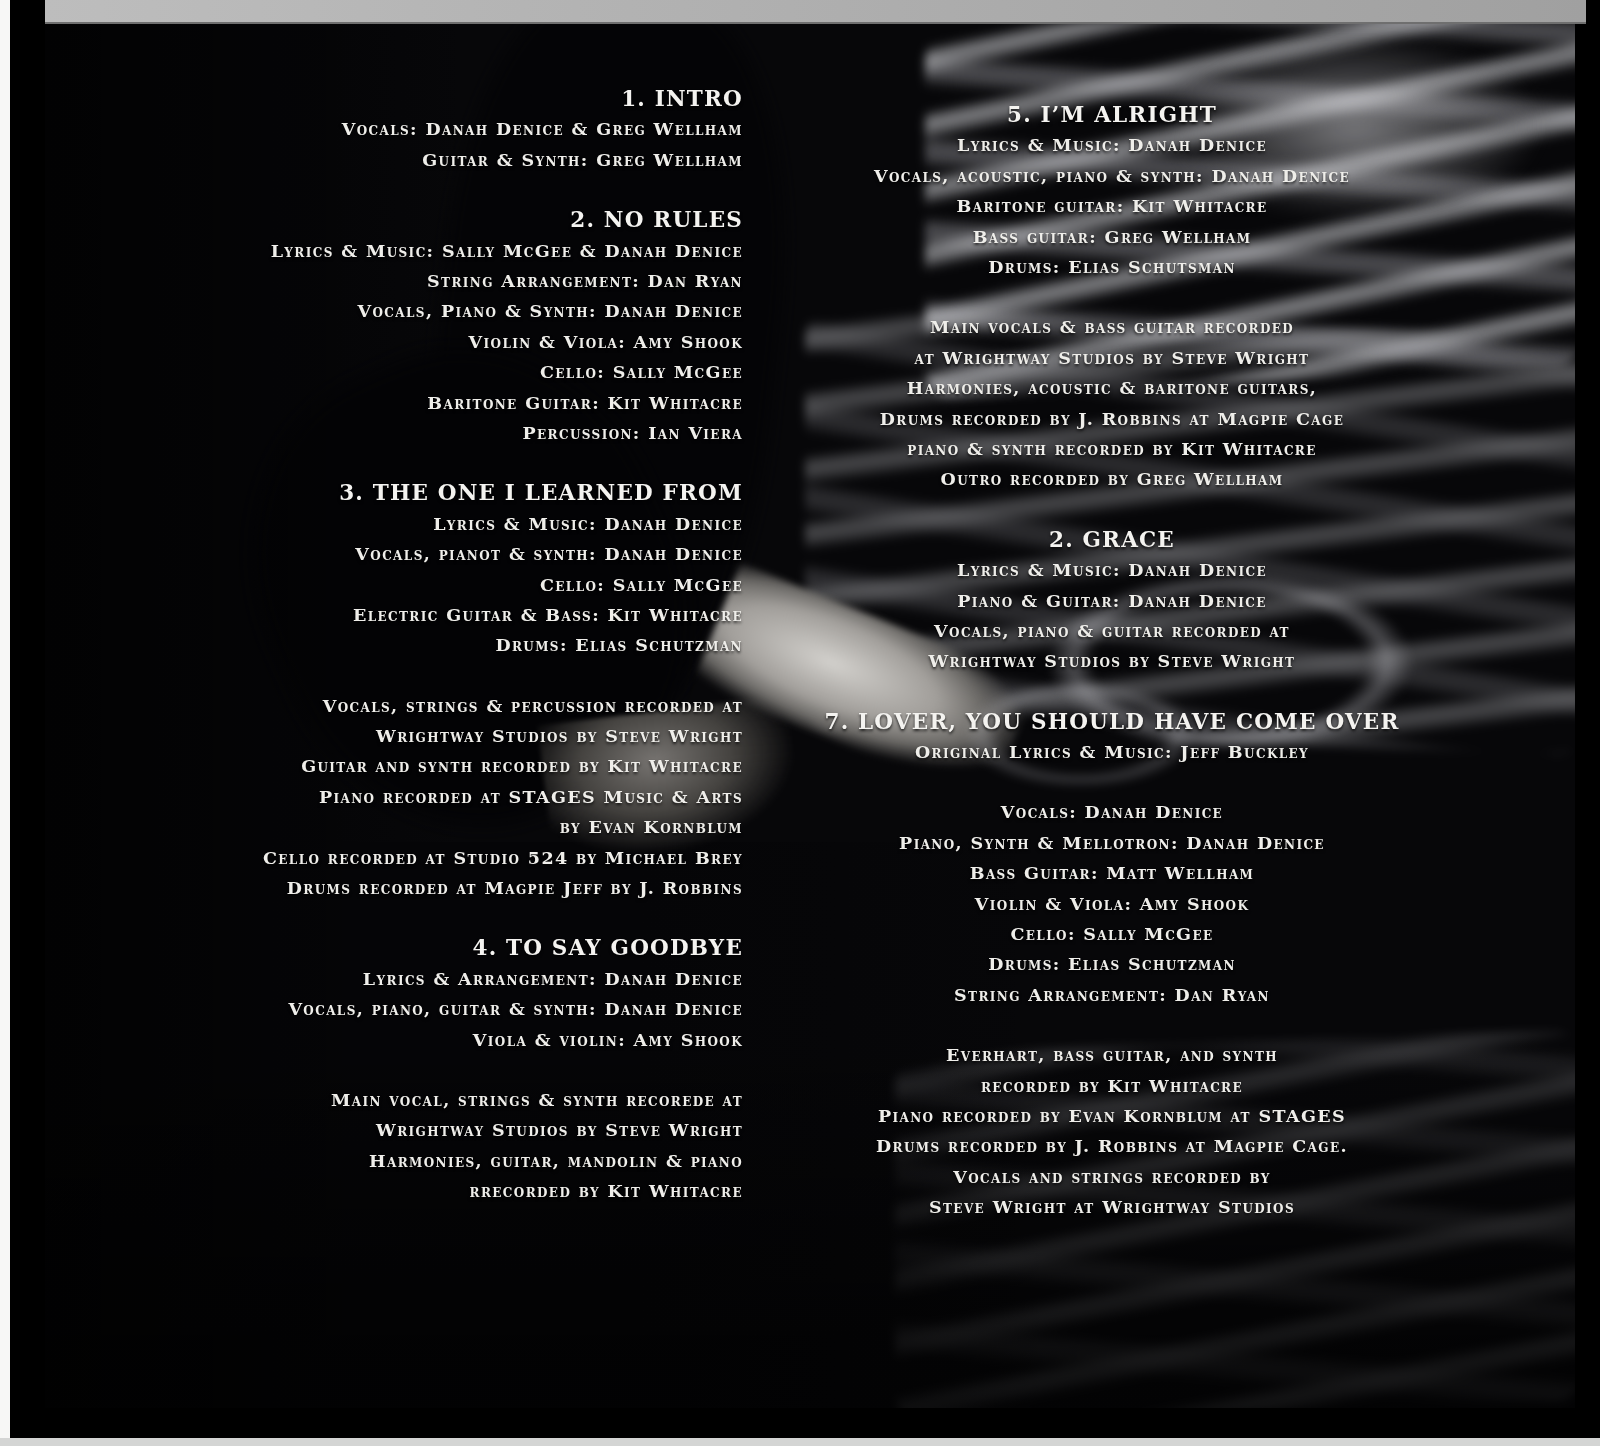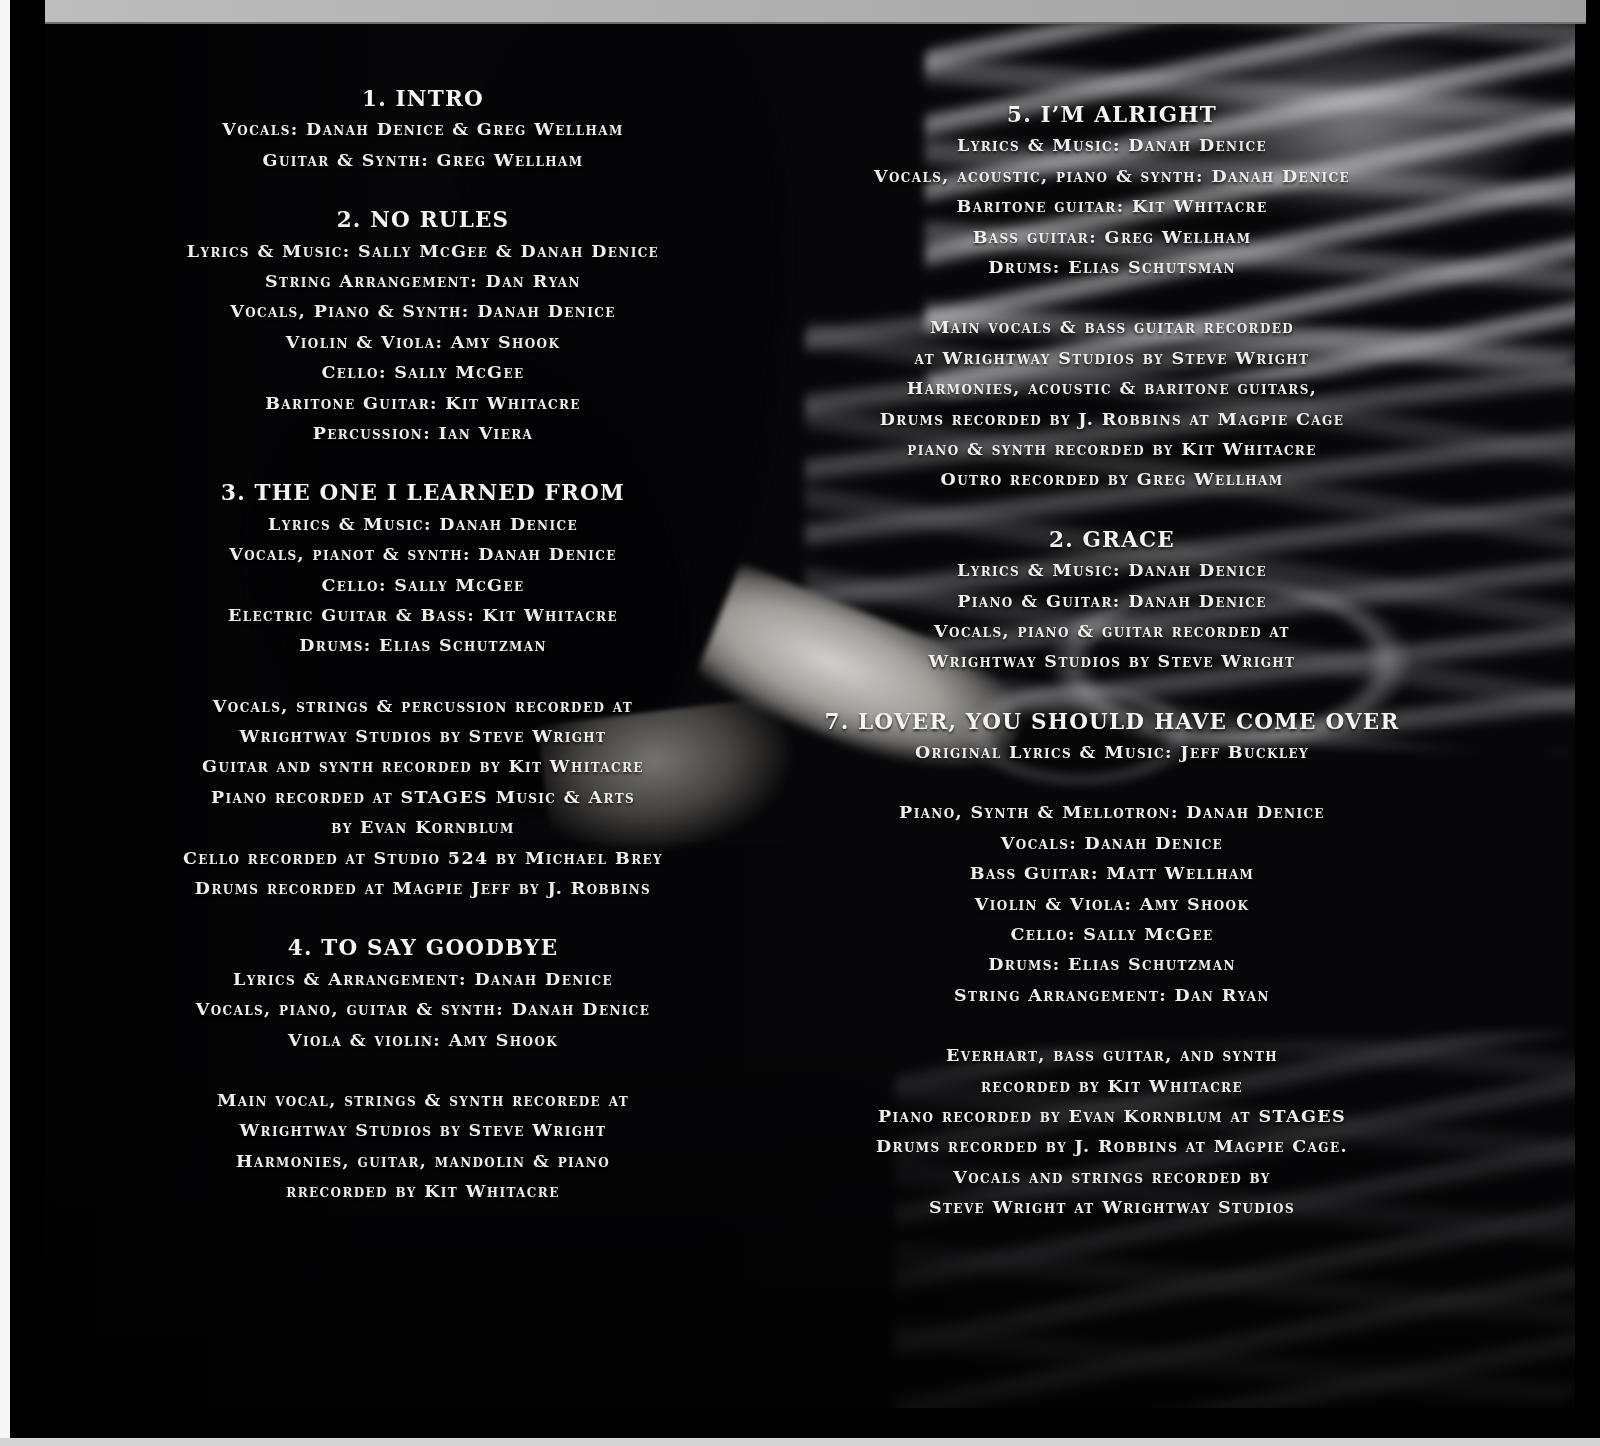--- a/index.html
+++ b/index.html
@@ -47,21 +47,21 @@
     background:radial-gradient(ellipse at 50% 50%, rgba(0,0,0,0) 50%, rgba(198,198,204,.55) 60%, rgba(0,0,0,0) 72%);}
   .vignette{left:0;top:0;width:100%;height:100%;z-index:4;
     background:
       linear-gradient(to bottom, rgba(0,0,0,0) 72%, rgba(0,0,0,.55) 97%),
       linear-gradient(to right, rgba(0,0,0,.6) 0%, rgba(0,0,0,0) 22%),
       radial-gradient(140% 120% at 42% 45%, rgba(0,0,0,0) 62%, rgba(0,0,0,.5) 100%);}
   
   .col{position:absolute;z-index:10;color:#efeeea;font-weight:700;
     font-variant:small-caps;letter-spacing:1.4px;font-size:17.5px;line-height:30.4px;
     text-shadow:0 2px 3px rgba(0,0,0,.75);white-space:nowrap;}
-  .col-left{left:103px;top:84px;width:640px;text-align:center;}
+  .col-left{left:103px;top:84px;width:640px;text-align:right;}
   .col-right{right:158px;top:100px;width:660px;text-align:center;}
   .track{margin:0 0 30px 0;}
   .track:last-child{margin-bottom:0;}
   .track-title{margin:0;font-size:21.5px;line-height:30.4px;letter-spacing:1.2px;
     font-variant:normal;color:#f4f3f0;font-weight:700;}
   .para{margin:0 0 30px 0;}
   .para:last-child{margin-bottom:0;}
   .line{height:30.4px;}
 </style>
 </head>
@@ -177,22 +177,22 @@
       <div class="line">Wrightway Studios by Steve Wright</div>
     </div>
   </section>
 
   <section class="track">
     <h2 class="track-title">7. LOVER, YOU SHOULD HAVE COME OVER</h2>
     <div class="para">
       <div class="line">Original Lyrics &amp; Music: Jeff Buckley</div>
     </div>
     <div class="para">
+      <div class="line">Vocals: Danah Denice</div>
       <div class="line">Piano, Synth &amp; Mellotron: Danah Denice</div>
-      <div class="line">Vocals: Danah Denice</div>
       <div class="line">Bass Guitar: Matt Wellham</div>
       <div class="line">Violin &amp; Viola: Amy Shook</div>
       <div class="line">Cello: Sally McGee</div>
       <div class="line">Drums: Elias Schutzman</div>
       <div class="line">String Arrangement: Dan Ryan</div>
     </div>
     <div class="para">
       <div class="line">Everhart, bass guitar, and synth</div>
       <div class="line">recorded by Kit Whitacre</div>
       <div class="line">Piano recorded by Evan Kornblum at STAGES</div>

